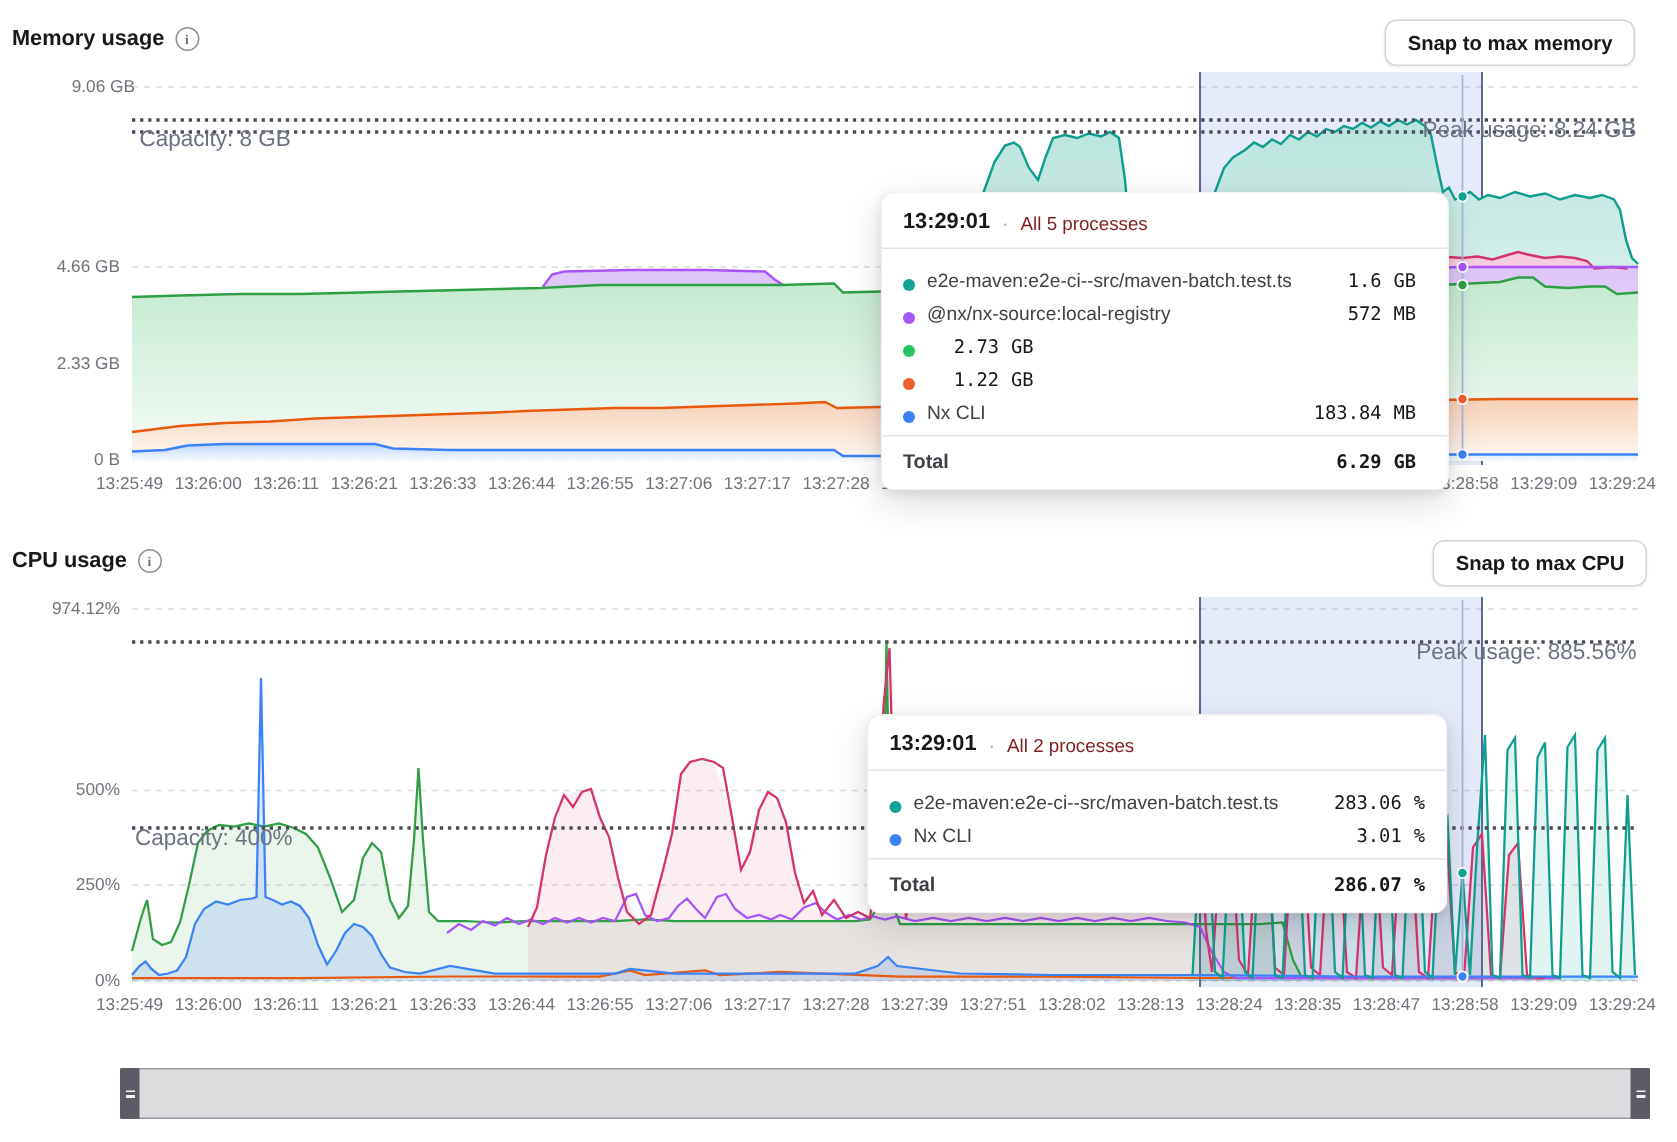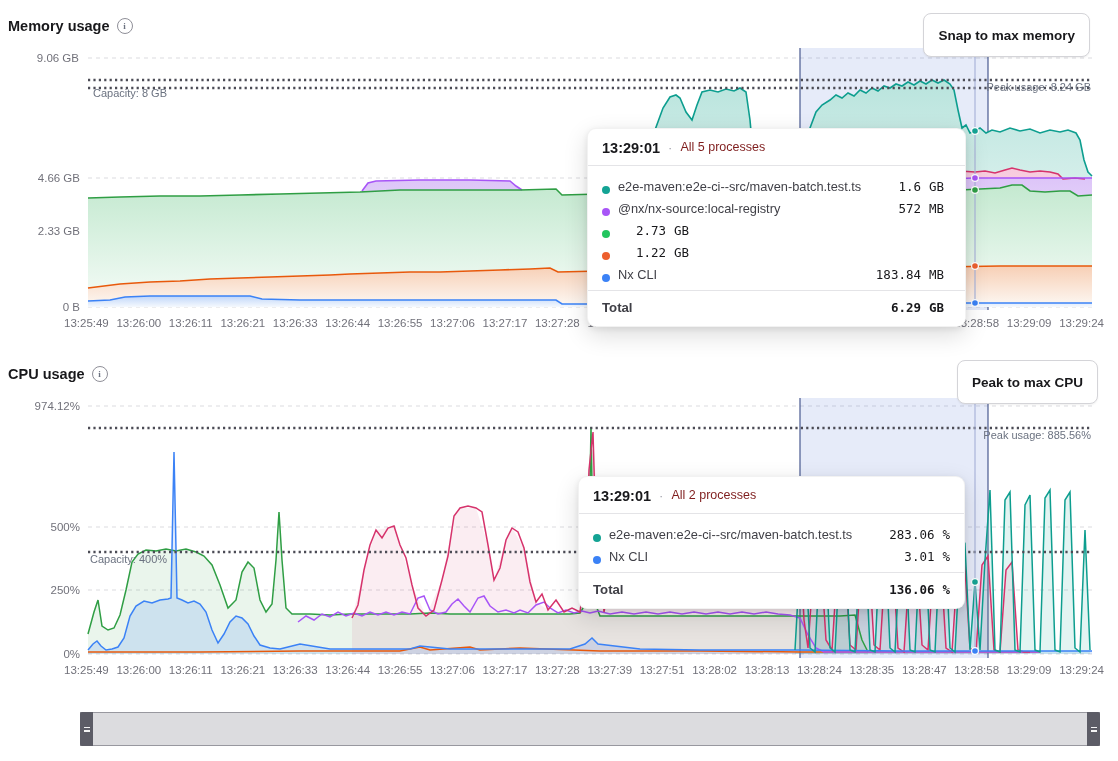--- a/index.html
+++ b/index.html
@@ -4,31 +4,31 @@
 <style>
   html,body{margin:0;padding:0;background:#fff;}
   #app{position:relative;width:1118px;height:761px;background:#fff;
        font-family:"Liberation Sans",sans-serif;color:#18181b;overflow:hidden;}
   .abs{position:absolute;}
   
   .sec-title{display:flex;align-items:center;gap:7px;font-size:14.5px;font-weight:700;color:#18181b;}
   .info-icon{width:14px;height:14px;border:1.2px solid #8f8f98;border-radius:50%;
              display:flex;align-items:center;justify-content:center;
              font-size:9px;font-weight:700;color:#6b7280;font-family:"Liberation Serif",serif;}
-  .snap-btn{height:44px;padding:0 14px;background:#fff;border:1px solid #d4d4d8;border-radius:8px;
+  .snap-btn{height:31px;padding:0 14px;background:#fff;border:1px solid #d4d4d8;border-radius:8px;
             font-family:"Liberation Sans",sans-serif;font-size:13.5px;font-weight:700;color:#18181b;
             box-shadow:0 1px 2px rgba(0,0,0,.06);cursor:pointer;}
   
   .ytick{width:62px;text-align:right;font-size:11.5px;color:#71717a;line-height:14px;}
   .xaxis{display:flex;justify-content:space-between;font-size:11.5px;color:#71717a;}
-  .cap-label{font-size:11px;color:#6b7280;line-height:14px;}
+  .cap-label{font-size:15px;color:#6b7280;line-height:14px;}
   
   .tooltip{background:#fff;border:1px solid rgba(0,0,0,.05);border-radius:9px;
            box-shadow:0 8px 24px rgba(0,0,0,.14),0 2px 6px rgba(0,0,0,.08);z-index:30;}
-  .tt-head{display:flex;align-items:flex-start;gap:8px;padding:11px 14px 9px;}
+  .tt-head{display:flex;align-items:flex-end;gap:8px;padding:11px 14px 9px;}
   .tt-time{font-size:14.5px;font-weight:700;color:#18181b;}
   .tt-sep{font-size:13px;color:#a1a1aa;}
   .tt-sub{font-size:12.5px;color:#7f1d1d;}
   .tt-div{border-top:1px solid #e4e4e7;}
   .tt-rows{padding:6px 14px 5px;}
   .tt-row{display:flex;align-items:flex-end;height:22px;gap:8px;white-space:nowrap;}
   .tt-dot{width:8px;height:8px;border-radius:50%;flex:0 0 8px;}
   .tt-name{flex:1;font-size:12.8px;color:#3f3f46;}
   .tt-val{font-family:"DejaVu Sans Mono",monospace;font-size:12.5px;color:#18181b;text-align:right;min-width:48px;}
   .tt-unit{font-family:"DejaVu Sans Mono",monospace;font-size:12.5px;color:#18181b;width:22px;text-align:left;}
@@ -153,23 +153,23 @@
       </g>
     </g>
   </svg>
 
   <div class="abs sec-title" style="left:8px;top:18px;z-index:5;">
     <span>Memory usage</span>
     <span class="info-icon">i</span>
   </div>
   <button class="abs snap-btn" style="right:28px;top:13px;z-index:5;">Snap to max memory</button>
 
-  <div class="abs ytick" style="left:17px;top:51px;z-index:5;">9.06 GB</div>
+  <div class="abs ytick" style="left:28px;top:51px;z-index:5;">9.06 GB</div>
   <div class="abs ytick" style="left:18px;top:171px;z-index:5;">4.66 GB</div>
-  <div class="abs ytick" style="left:18px;top:224px;z-index:5;">2.33 GB</div>
+  <div class="abs ytick" style="left:18px;top:236px;z-index:5;">2.33 GB</div>
   <div class="abs ytick" style="left:18px;top:300px;z-index:5;">0 B</div>
 
   <div class="abs cap-label" style="left:93px;top:86px;z-index:5;">Capacity: 8 GB</div>
   <div class="abs cap-label" style="right:27px;top:80px;z-index:5;">Peak usage: 8.24 GB</div>
 
   <div class="abs xaxis" style="left:64px;top:317px;width:1040px;z-index:5;">
     <span>13:25:49</span>
       <span>13:26:00</span>
       <span>13:26:11</span>
       <span>13:26:21</span>
@@ -232,21 +232,21 @@
       <span class="tt-name">Total</span>
       <span class="tt-val">6.29</span>
       <span class="tt-unit">GB</span>
     </div>
   </div>
 
   <div class="abs sec-title" style="left:8px;top:366px;z-index:5;align-items:center;">
     <span>CPU usage</span>
     <span class="info-icon">i</span>
   </div>
-  <button class="abs snap-btn" style="right:20px;top:360px;z-index:5;">Peak to max CPU</button>
+  <button class="abs snap-btn" style="right:20px;top:360px;z-index:5;">Snap to max CPU</button>
 
   <div class="abs ytick" style="left:18px;top:399px;z-index:5;">974.12%</div>
   <div class="abs ytick" style="left:18px;top:520px;z-index:5;">500%</div>
   <div class="abs ytick" style="left:18px;top:583px;z-index:5;">250%</div>
   <div class="abs ytick" style="left:18px;top:647px;z-index:5;">0%</div>
 
   <div class="abs cap-label" style="left:90px;top:552px;z-index:5;">Capacity: 400%</div>
   <div class="abs cap-label" style="right:27px;top:428px;z-index:5;">Peak usage: 885.56%</div>
 
   <div class="abs xaxis" style="left:64px;top:664px;width:1040px;z-index:5;">
@@ -288,21 +288,21 @@
       </div>
       <div class="tt-row">
         <span class="tt-dot" style="background: rgb(59, 130, 246);"></span>
         <span class="tt-name">Nx CLI</span>
         <span class="tt-val">3.01</span>
         <span class="tt-unit pct">%</span>
       </div>
     </div>
     <div class="tt-total">
       <span class="tt-name">Total</span>
-      <span class="tt-val">136.06</span>
+      <span class="tt-val">286.07</span>
       <span class="tt-unit pct">%</span>
     </div>
   </div>
 
   <div class="abs brush" style="left:80px;top:712px;width:1020px;height:34px;z-index:5;">
     <div class="brush-handle left">
       <span class="grip"></span>
       <span class="grip"></span>
     </div>
     <div class="brush-handle right">

